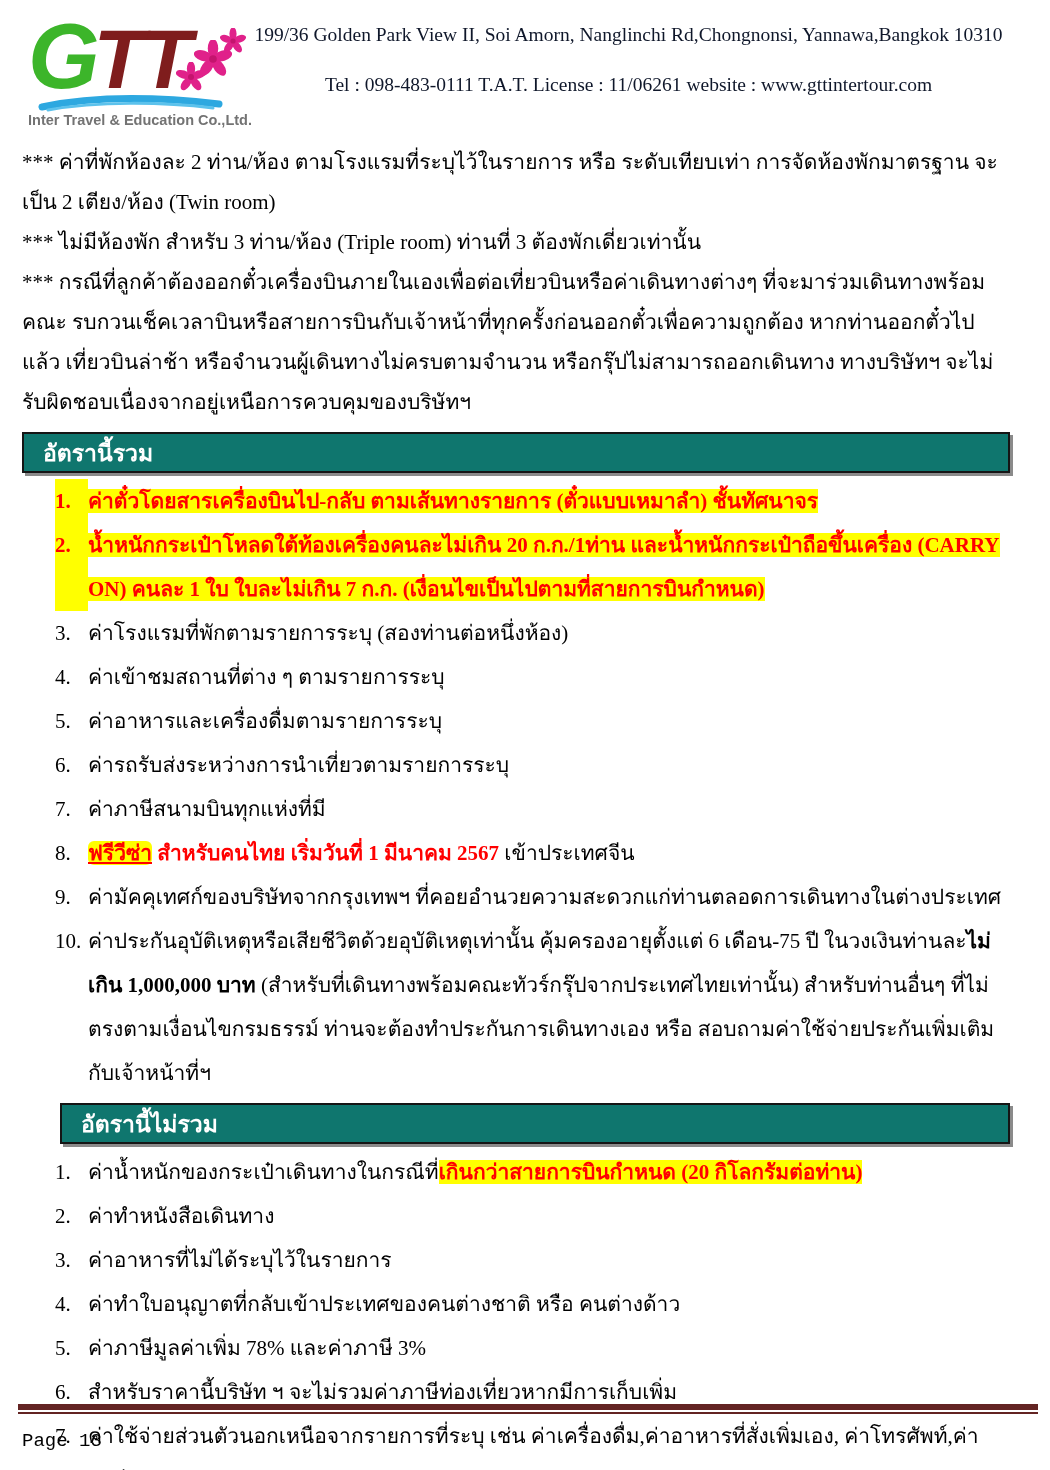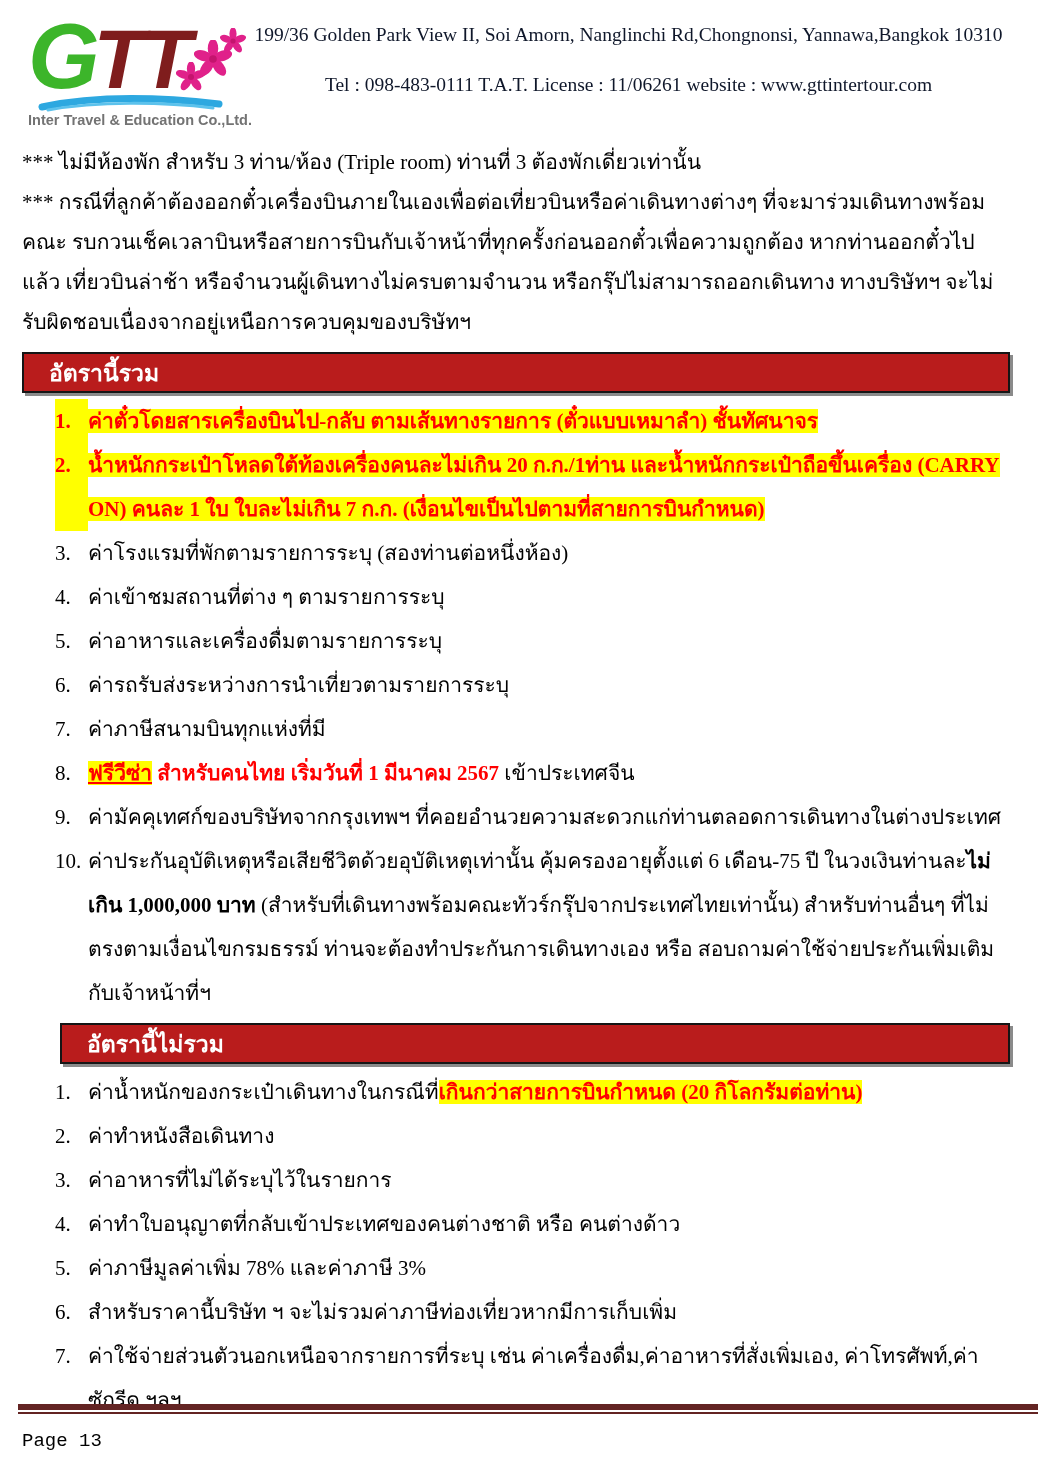--- a/index.html
+++ b/index.html
@@ -37,36 +37,36 @@
     text-align:center; font-size:19.5px; line-height:38px; color:#0f172a;
   }
   .addr .line2 { margin-top:12px; }
 
   
   .content { position:relative; margin:0 40px 0 22px; }
   .notes { font-size:21px; line-height:40px; }
   .note { margin:0; }
 
   .banner {
-    margin-top:10px; height:41px; background:#b91c1c;
+    margin-top:10px; height:41px; background:#0f766e;
     border:2px solid #151515; box-shadow:3px 3px 0 #8a8a8a;
-    display:flex; align-items:center; padding-left:25px;
+    display:flex; align-items:center; padding-left:19px;
     color:#ffffff; font-weight:bold; font-size:23px;
   }
   .banner.second { margin-top:8px;margin-left:38px; }
 
   .list { margin-top:6px; font-size:21px; line-height:44px; }
   .li { display:flex; }
   .num { flex:0 0 33px; margin-left:33px; }
   .txt { flex:1; }
 
   .ylw { background:#ffff00; }
   .redb { color:#ff0000; font-weight:bold; }
   .b { font-weight:bold; }
-  .u { text-decoration:underline; }
+  .u { text-decoration:underline;border-radius:6px; }
 
   
   .footer { position:absolute; left:18px; right:12px; bottom:18px; }
   .rule-thick { border-top:6px solid #632423; }
   .rule-thin  { border-top:2px solid #632423; margin-top:2px; }
   .footer-row { display:flex; justify-content:space-between; margin-top:16px; padding:0 6px 0 4px; }
   .footer-title { font-size:20px; letter-spacing:0.5px; }
   .footer-page { font-family:Liberation Mono, monospace; font-size:19px; }
 </style>
 </head>
@@ -117,20 +117,21 @@
     </div>
     <div class="addr">
       <div class="line1">199/36 Golden Park View II, Soi Amorn, Nanglinchi Rd,Chongnonsi, Yannawa,Bangkok 10310</div>
       <div class="line2">Tel : 098-483-0111 T.A.T. License : 11/06261 website : www.gttintertour.com</div>
     </div>
   </div>
 
   <div class="content">
 
     <div class="notes">
+      <p class="note">*** ค่าที่พักห้องละ 2 ท่าน/ห้อง ตามโรงแรมที่ระบุไว้ในรายการ หรือ ระดับเทียบเท่า การจัดห้องพักมาตรฐาน จะเป็น 2 เตียง/ห้อง (Twin room)</p>
       <p class="note">*** ไม่มีห้องพัก สำหรับ 3 ท่าน/ห้อง (Triple room) ท่านที่ 3 ต้องพักเดี่ยวเท่านั้น</p>
       <p class="note">*** กรณีที่ลูกค้าต้องออกตั๋วเครื่องบินภายในเองเพื่อต่อเที่ยวบินหรือค่าเดินทางต่างๆ ที่จะมาร่วมเดินทางพร้อมคณะ  รบกวนเช็คเวลาบินหรือสายการบินกับเจ้าหน้าที่ทุกครั้งก่อนออกตั๋วเพื่อความถูกต้อง หากท่านออกตั๋วไปแล้ว เที่ยวบินล่าช้า หรือจำนวนผู้เดินทางไม่ครบตามจำนวน หรือกรุ๊ปไม่สามารถออกเดินทาง ทางบริษัทฯ จะไม่รับผิดชอบเนื่องจากอยู่เหนือการควบคุมของบริษัทฯ</p>
     </div>
 
     <div class="banner">
       <span>อัตรานี้รวม</span>
     </div>
 
     <div class="list">
       <div class="li">

